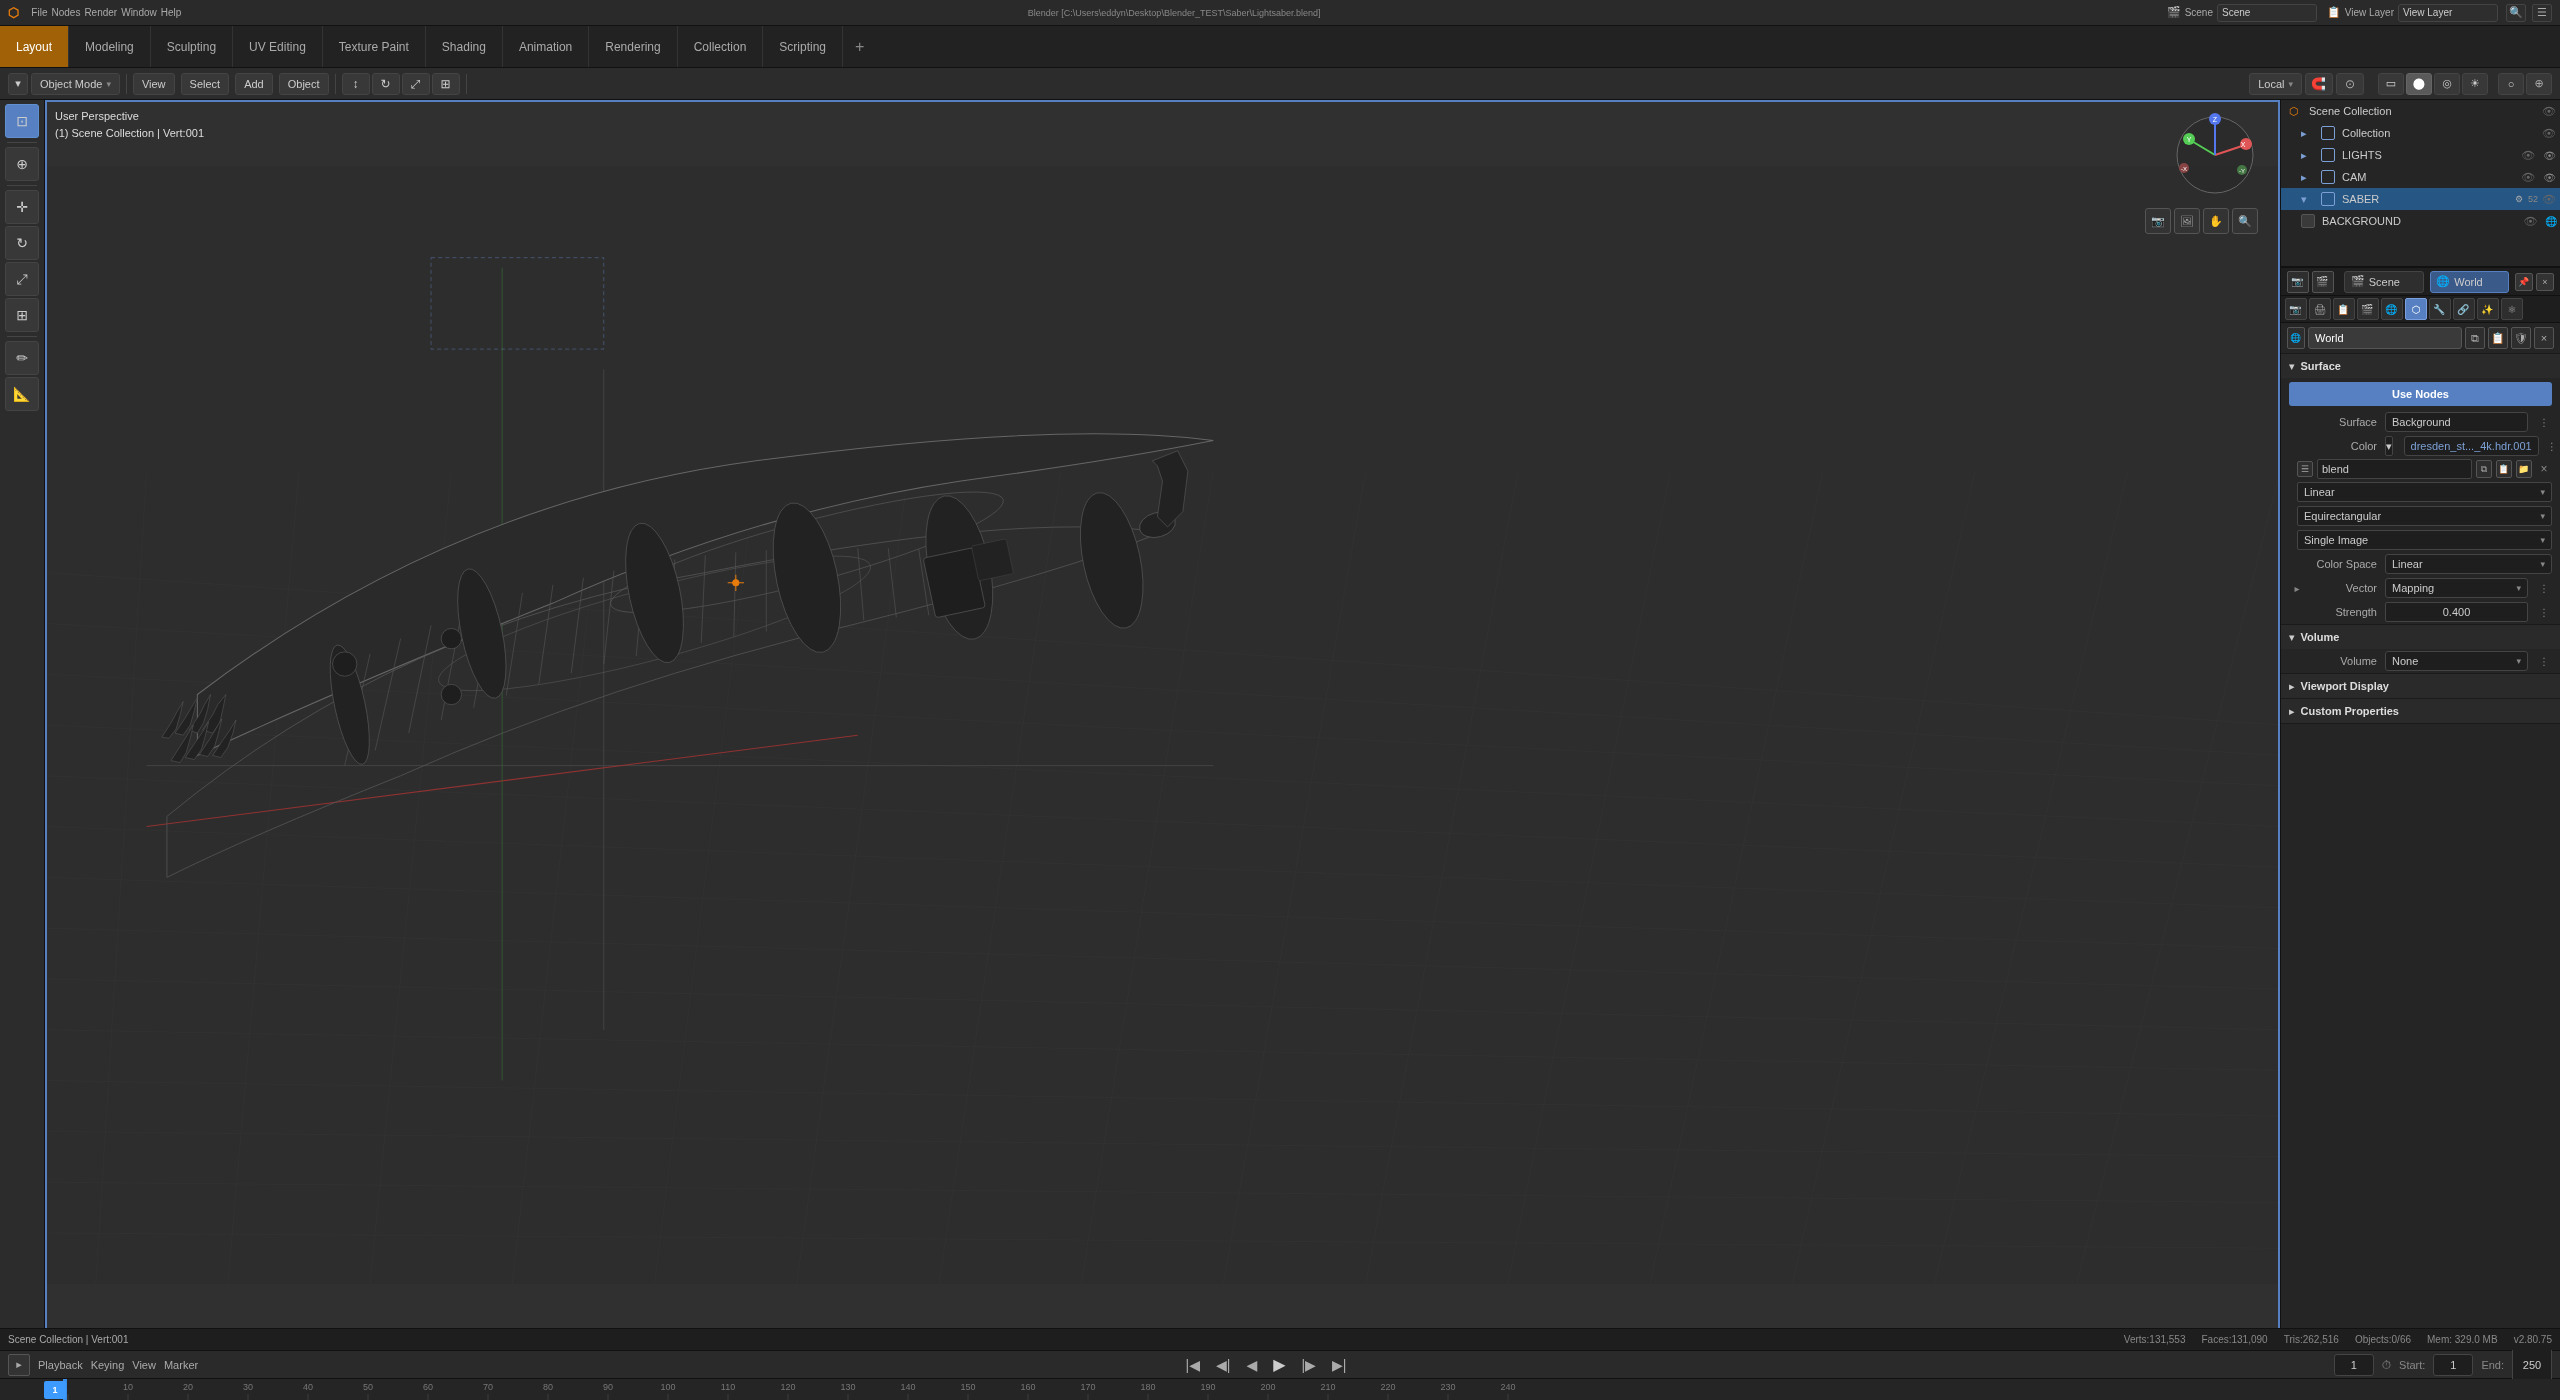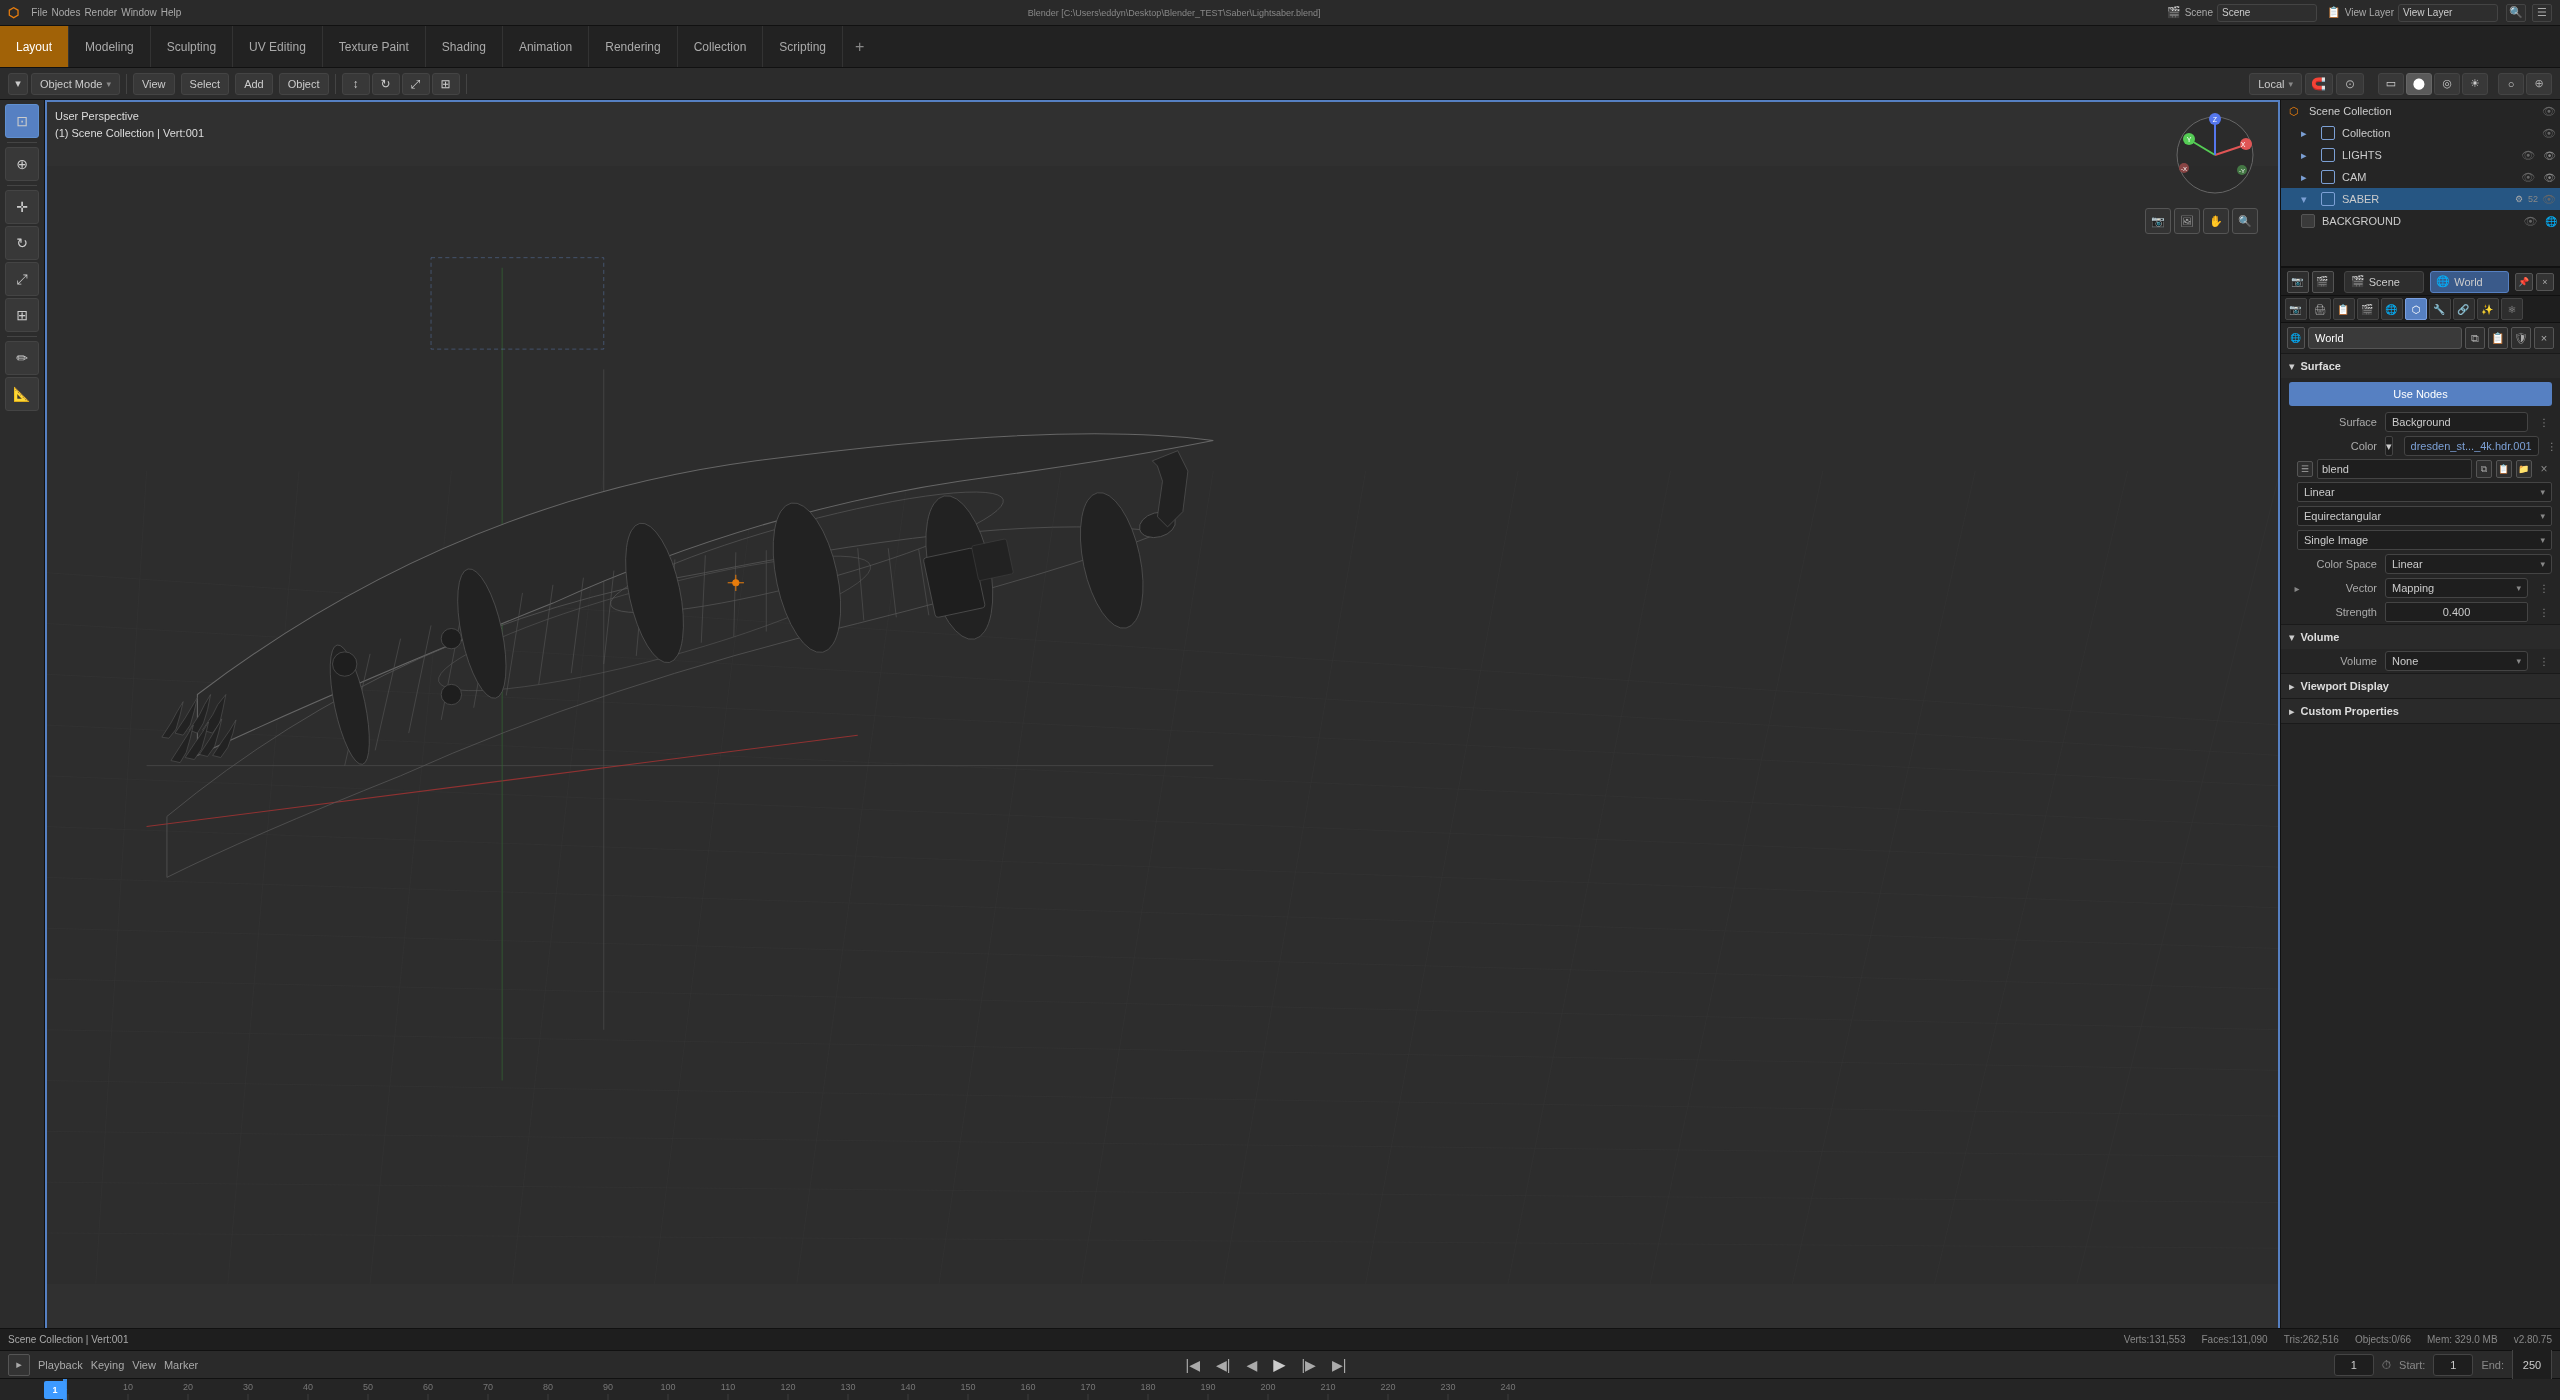--- a/index.html
+++ b/index.html
@@ -795,21 +795,21 @@
 
     <div id="prop-content">
 
       <div class="prop-section">
         <div class="prop-section-header">
           <span class="chevron-down"></span>
           <span class="section-title">Surface</span>
         </div>
 
         <div style="padding:4px 8px;background:#252525;">
-          <div style="height:24px;background:#5680c2;border-radius:3px;display:flex;align-items:center;justify-content:center;cursor:pointer;font-size:11px;color:#fff;font-weight:normal;">
+          <div style="height:24px;background:#5680c2;border-radius:3px;display:flex;align-items:center;justify-content:center;cursor:pointer;font-size:11px;color:#fff;font-weight:bold;">
             <span>Use Nodes</span>
           </div>
         </div>
 
         <div class="prop-row">
           <span class="prop-label">Surface</span>
           <div class="prop-value">
             <span>Background</span>
           </div>
           <div style="width:16px;height:20px;display:flex;align-items:center;justify-content:center;cursor:pointer;font-size:10px;color:#888;">⋮</div>

